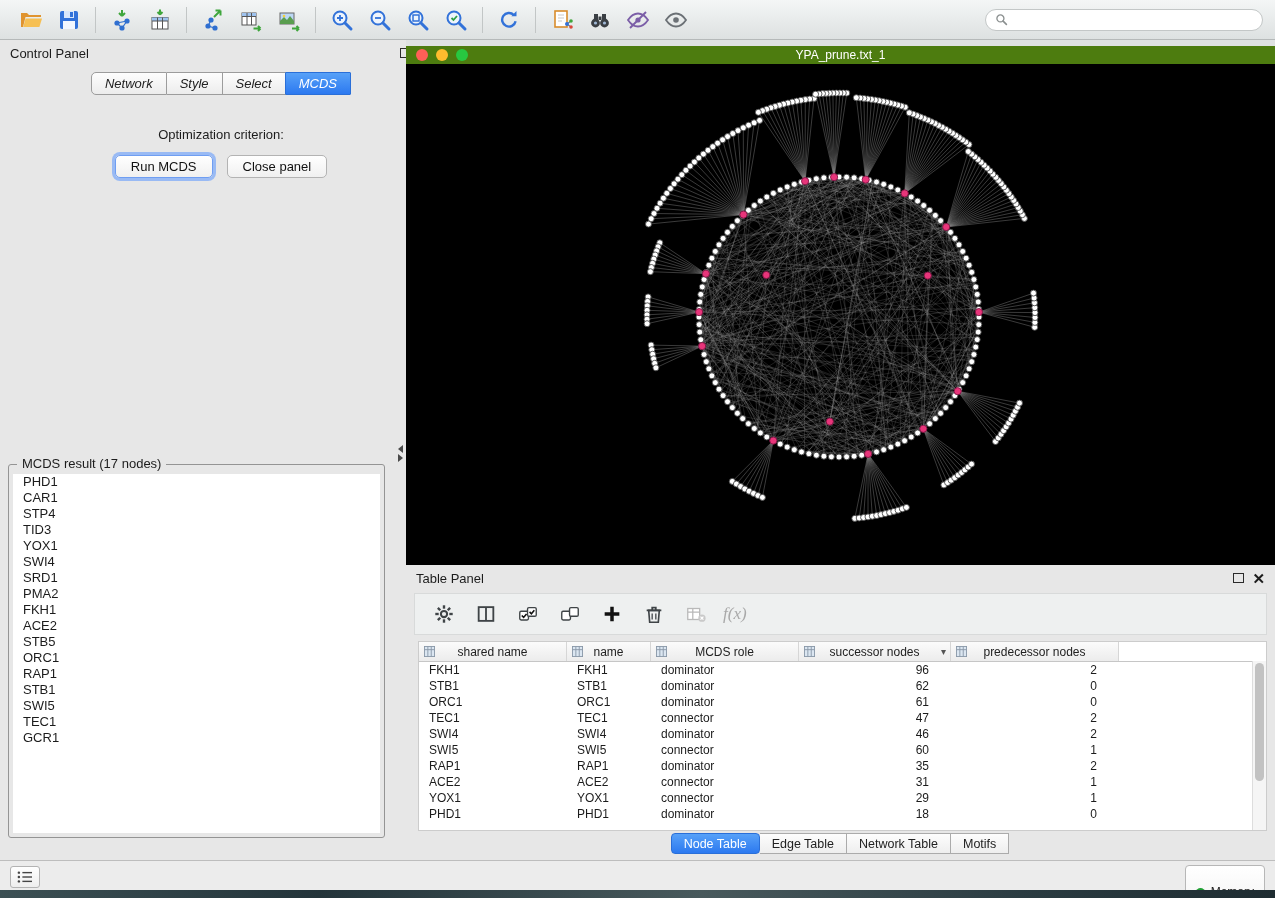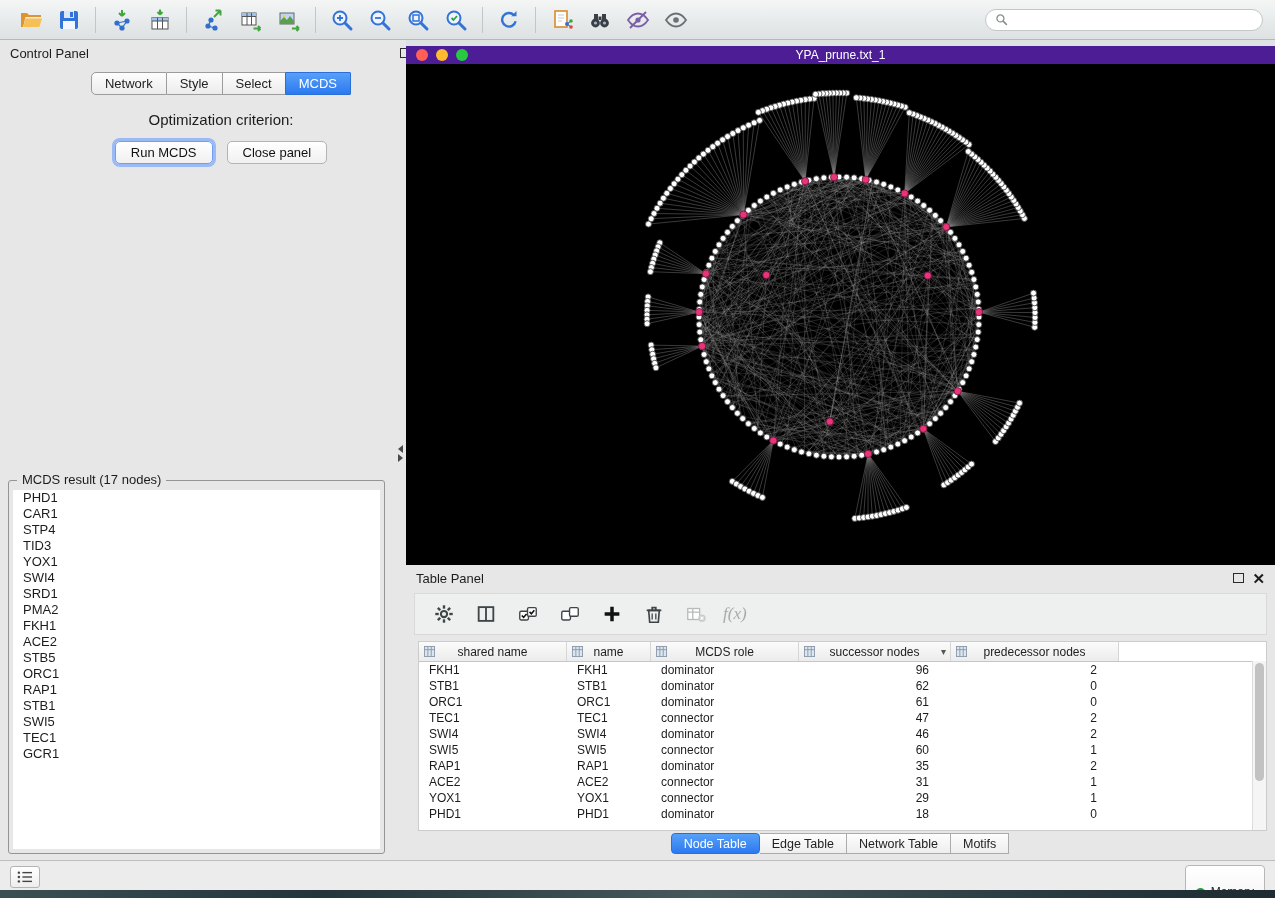--- a/index.html
+++ b/index.html
@@ -26,45 +26,45 @@
   .t-left{border-right:5px solid #4a4a4a;border-top:4px solid transparent;border-bottom:4px solid transparent;}
   .t-right{border-left:5px solid #4a4a4a;border-top:4px solid transparent;border-bottom:4px solid transparent;}
   .right-col{position:absolute;left:406px;top:0;right:0;height:820px;background:#dfe2e2;}
   
   .panel-header{height:26px;display:flex;align-items:center;padding:0 10px;font-size:13px;}
   .ph-icons{margin-left:auto;display:flex;align-items:center;gap:8px;}
   .float-icon{width:9px;height:8px;border:1.5px solid #2b2b2b;display:inline-block;}
   .close-icon{font-size:15px;font-weight:bold;color:#1c1c1c;line-height:1;}
   .cp-tabs{display:flex;justify-content:center;margin-top:6px;}
   .cp-tab{font-size:13px;padding:3px 13px;background:linear-gradient(#fdfdfd,#ececec);
-          border:1px solid #9c9c9c;border-left:none;color:#222;}
+          border:1px solid #9c9c9c;border-left:none;color:#222;font-style:italic;}
   .cp-tab:first-child{border-left:1px solid #9c9c9c;border-radius:5px 0 0 5px;}
   .cp-tab:last-child:not(.sel){border-radius:0 5px 5px 0;}
   .cp-tab.sel{background:linear-gradient(#57a1f8,#2c79f0);border:1px solid #2a6fd8;color:#fff;
               border-radius:1px;margin-left:-1px;}
-  .opt-label{text-align:center;margin-top:16px;font-size:15px;}
+  .opt-label{text-align:center;margin-top:32px;font-size:13px;}
   .dropdown{margin:9px auto 0;width:312px;height:22px;background:#fff;border:1px solid #adadad;
             border-radius:4px;display:flex;align-items:center;font-size:13px;padding-left:9px;
             box-sizing:border-box;}
   .stepper{margin-left:auto;margin-right:2px;width:17px;height:18px;border-radius:4px;
            background:linear-gradient(#6fadfc,#2a71ec);color:#fff;display:flex;flex-direction:column;
            align-items:center;justify-content:center;font-size:6px;line-height:6px;}
   .cp-buttons{display:flex;justify-content:center;gap:14px;margin-top:13px;}
   .btn{font-size:13px;padding:3px 15px;border:1px solid #b3b3b3;border-radius:5px;
        background:linear-gradient(#ffffff,#f0f0f0);color:#111;}
   .btn.focus-ring{box-shadow:0 0 0 3px rgba(90,150,255,.55);border-color:#6f9ef2;}
-  .groupbox{position:absolute;left:8px;top:440px;width:375px;height:372px;border:1px solid #949494;
+  .groupbox{position:absolute;left:8px;top:424px;width:375px;height:372px;border:1px solid #949494;
             border-radius:3px;}
   .groupbox-legend{position:absolute;top:-9px;left:8px;background:#e7e7e7;padding:0 5px;font-size:13px;}
   .result-list{position:absolute;left:4px;right:4px;top:9px;bottom:4px;background:#fff;overflow:hidden;}
   .mcds-item{font-size:13px;line-height:16px;padding-left:10px;}
   
   .network-window{position:absolute;top:6px;left:0;right:0;height:519px;background:#000;}
   .net-titlebar{height:18px;position:relative;display:flex;align-items:center;justify-content:center;
-                background:#4c1d95;color:#fff;font-size:12px;}
+                background:#4d7c0f;color:#fff;font-size:12px;}
   .lights{position:absolute;left:10px;top:3px;display:flex;gap:8px;}
   .light{width:12px;height:12px;border-radius:50%;}
   .net-canvas{display:block;width:869px;height:501px;background:#000;}
   
   .table-panel{position:absolute;top:525px;left:0;right:0;bottom:0;background:#e7e7e7;}
   .tp-toolbar{height:42px;margin:2px 8px 0 8px;background:#eef0f0;border:1px solid #d8dada;
               display:flex;align-items:center;gap:12px;padding-left:14px;box-sizing:border-box;}
   .tp-icon{width:30px;height:28px;display:flex;align-items:center;justify-content:center;}
   .tp-icon svg{width:22px;height:22px;}
   .fx{font-family:"Liberation Serif",serif;font-style:italic;font-size:17px;color:#a9a9a9;}

